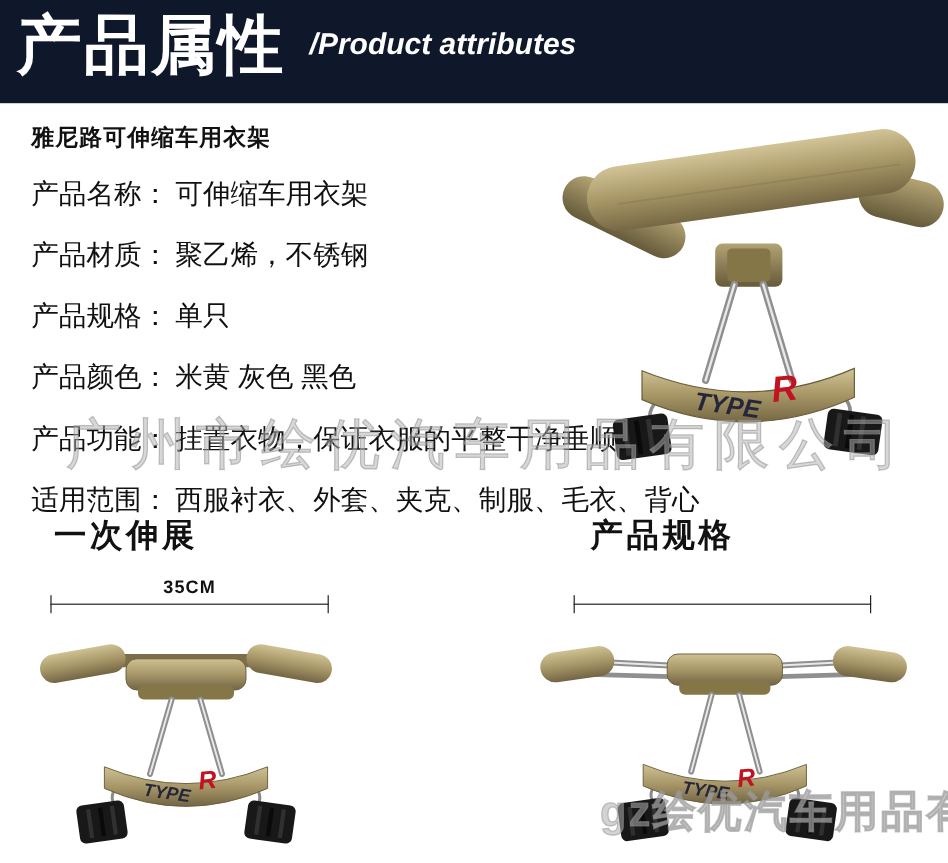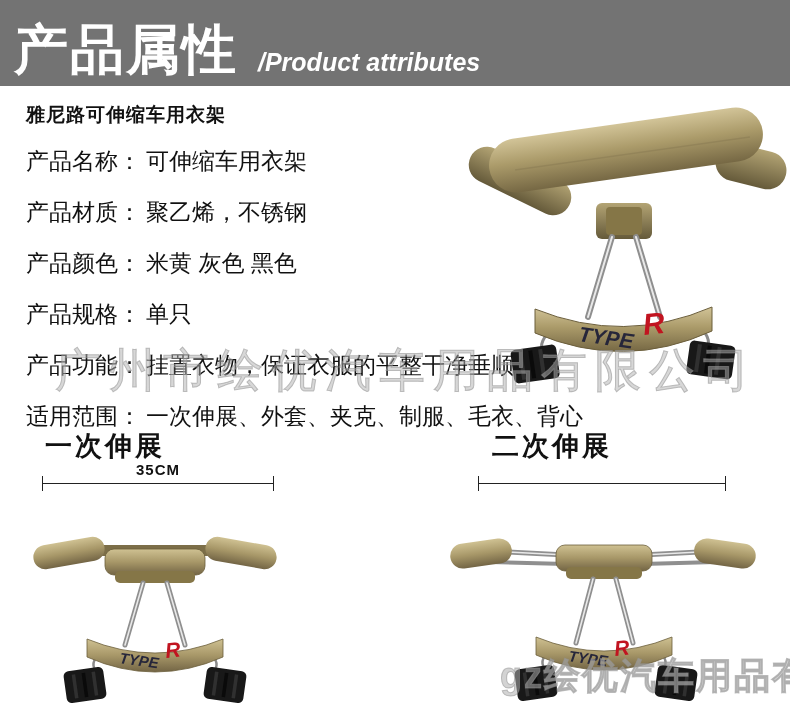--- a/index.html
+++ b/index.html
@@ -4,21 +4,21 @@
 <style>
   * { margin:0; padding:0; box-sizing:border-box; }
   html,body { width:790px; height:719px; }
   body {
     font-family:"Liberation Sans", sans-serif;
     background:#ffffff; color:#111;
     position:relative; overflow:hidden;
   }
   .header{
     position:absolute; top:0; left:0; width:790px; height:86px;
-    background:#737373; display:flex; align-items:flex-end;
+    background:#0f172a; display:flex; align-items:center;
     padding:0 0 10px 14px;
   }
   .header-cn{ color:#fff; font-size:54px; font-weight:900; line-height:1; letter-spacing:2px; }
   .header-en{ color:#fff; font-size:25px; font-weight:bold; font-style:italic; line-height:1.1; margin-left:20px; }
 
   .content{ position:absolute; top:86px; left:16px; width:470px; padding:12px 0 0 10px; z-index:2; }
   .prod-title{ font-size:19px; font-weight:bold; letter-spacing:1px; margin:4px 0 18px 0; }
   .attr-row{ font-size:23px; margin-bottom:20px; white-space:nowrap; }
   .attr-value{ margin-left:5px; }
 
@@ -33,21 +33,21 @@
     position:absolute; top:652px; left:500px; z-index:5;
     font-size:36px; font-weight:bold; letter-spacing:2px; white-space:nowrap;
     color:rgba(175,175,175,0.55); -webkit-text-stroke:1px rgba(145,145,145,0.55);
   }
 
   .sec-title{ position:absolute; top:428px; width:220px; text-align:left;
     font-size:27px; font-weight:bold; letter-spacing:3px; }
   .sec-title.first{ left:45px; }
   .sec-title.second{ left:492px; }
 
-  .measure{ position:absolute; top:464px; height:30px; }
+  .measure{ position:absolute; top:484px; height:30px; }
   .measure.first{ left:42px; width:232px; }
   .measure.second{ left:478px; width:248px; }
   .mlabel{ position:absolute; top:-3px; left:0; right:0; text-align:center;
     font-size:15px; font-weight:bold; letter-spacing:1px; }
   .mline-wrap{ position:absolute; top:12px; left:0; right:0; height:16px; }
   .hline{ position:absolute; top:7px; left:0; right:0; height:1px; background:#222; }
   .tick{ position:absolute; top:0; width:1px; height:15px; background:#222; }
   .tick.left{ left:0; } .tick.right{ right:0; }
 
   .diagram{ position:absolute; z-index:1; }
@@ -65,30 +65,30 @@
 <div class="content">
   <div class="prod-title">雅尼路可伸缩车用衣架</div>
 
   <div class="attr-row">
     <span>产品名称：</span><span class="attr-value">可伸缩车用衣架</span>
   </div>
   <div class="attr-row">
     <span>产品材质：</span><span class="attr-value">聚乙烯，不锈钢</span>
   </div>
   <div class="attr-row">
+    <span>产品规格：</span><span class="attr-value">单只</span>
+  </div>
+  <div class="attr-row">
     <span>产品颜色：</span><span class="attr-value">米黄 灰色  黑色</span>
   </div>
   <div class="attr-row">
-    <span>产品规格：</span><span class="attr-value">单只</span>
-  </div>
-  <div class="attr-row">
     <span>产品功能：</span><span class="attr-value">挂置衣物，保证衣服的平整干净垂顺。</span>
   </div>
   <div class="attr-row">
-    <span>适用范围：</span><span class="attr-value">一次伸展、外套、夹克、制服、毛衣、背心</span>
+    <span>适用范围：</span><span class="attr-value">西服衬衣、外套、夹克、制服、毛衣、背心</span>
   </div>
 </div>
 
 <div class="photo">
   <svg width="370" height="330" viewBox="0 0 370 330">
     <defs>
       <linearGradient id="gA1" x1="0" y1="0" x2="0" y2="1">
         <stop offset="0" stop-color="#d2c498"></stop>
           <stop offset="0.45" stop-color="#ab9b6a"></stop>
           <stop offset="1" stop-color="#766844"></stop>
@@ -126,21 +126,21 @@
       <line x1="278" y1="251" x2="278" y2="279" stroke="#303030" stroke-width="4"></line>
       <line x1="288" y1="251" x2="288" y2="279" stroke="#0a0a0a" stroke-width="4"></line>
       <line x1="298" y1="251" x2="298" y2="279" stroke="#303030" stroke-width="4"></line>
     </g>
   </svg>
 </div>
 
 <div class="wm-center">广州市绘优汽车用品有限公司</div>
 
 <div class="sec-title first">一次伸展</div>
-<div class="sec-title second">二次伸展</div>
+<div class="sec-title second">产品规格</div>
 
 <div class="measure first">
   <div class="mlabel">35CM</div>
   <div class="mline-wrap">
     <span class="tick left"></span>
     <span class="hline"></span>
     <span class="tick right"></span>
   </div>
 </div>
 

